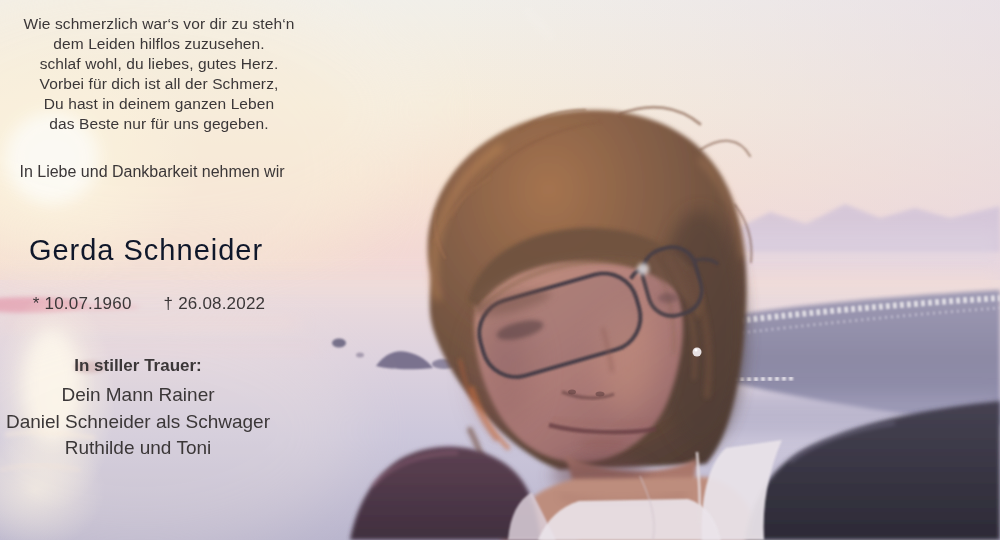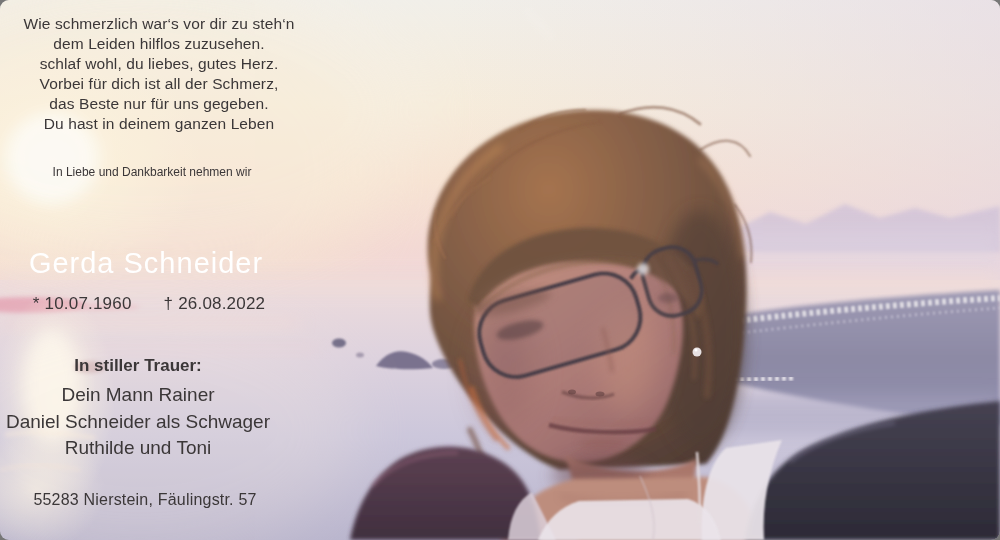--- a/index.html
+++ b/index.html
@@ -1,24 +1,24 @@
 <!DOCTYPE html>
 <html><head>
 <meta charset="utf-8">
 <style>
   html,body{margin:0;padding:0;background:#777;}
   .stage{
     position:relative;width:1000px;height:540px;overflow:hidden;
-    font-family:"Liberation Sans",sans-serif;color:#3b3738;border-radius:9px;
+    font-family:"Liberation Sans",sans-serif;color:#3b3738;
   }
   .photo-svg{position:absolute;inset:0;width:1000px;height:540px;display:block;}
   .txt{position:absolute;z-index:2;text-align:center;}
   .poem{left:0;top:14px;width:318px;font-size:15.5px;line-height:20px;letter-spacing:.1px;}
-  .intro{left:0;top:162px;width:304px;font-size:12px;line-height:20.5px;}
-  .name{left:0;top:247px;width:292px;font-size:29px;letter-spacing:1px;color:#ffffff;}
+  .intro{left:0;top:162px;width:304px;font-size:16px;line-height:20.5px;}
+  .name{left:0;top:234px;width:292px;font-size:29px;letter-spacing:1px;color:#0f172a;}
   .maiden{left:0;top:268px;width:292px;font-size:17.5px;letter-spacing:.4px;}
   .dates{left:0;top:294px;width:298px;font-size:17px;letter-spacing:.2px;}
   .dates .birth{margin-right:32px;}
   .trauer-header{left:0;top:356px;width:276px;font-size:17px;font-weight:bold;}
   .mourners{left:0;top:382px;width:276px;font-size:19px;line-height:26.5px;}
   .address{left:0;top:491px;width:290px;font-size:16px;letter-spacing:.2px;}
 </style>
 </head>
 <body>
 
@@ -228,37 +228,36 @@
         <path d="M640,476 C650,498 657,518 653,540" stroke="#cfc2c9" stroke-width="1.5" opacity="0.6"></path>
       </g>
     </g>
   </svg>
 
   <div class="txt poem">
     <div>Wie schmerzlich war‘s vor dir zu steh‘n</div>
     <div>dem Leiden hilflos zuzusehen.</div>
     <div>schlaf wohl, du liebes, gutes Herz.</div>
     <div>Vorbei für dich ist all der Schmerz,</div>
+    <div>Du hast in deinem ganzen Leben</div>
     <div>das Beste nur für uns gegeben.</div>
-    <div>Du hast in deinem ganzen Leben</div>
   </div>
 
   <div class="txt intro">
     <div>In Liebe und Dankbarkeit nehmen wir</div>
   </div>
 
   <div class="txt name">Gerda Schneider</div>
 
   <div class="txt dates">
     <span class="birth">* 10.07.1960</span><span>† 26.08.2022</span>
   </div>
 
   <div class="txt trauer-header">In stiller Trauer:</div>
 
   <div class="txt mourners">
     <div>Dein Mann Rainer</div>
     <div>Daniel Schneider als Schwager</div>
     <div>Ruthilde und Toni</div>
   </div>
 
-  <div class="txt address">55283 Nierstein, Fäulingstr. 57</div>
 
 </div>
 
 </body></html>

